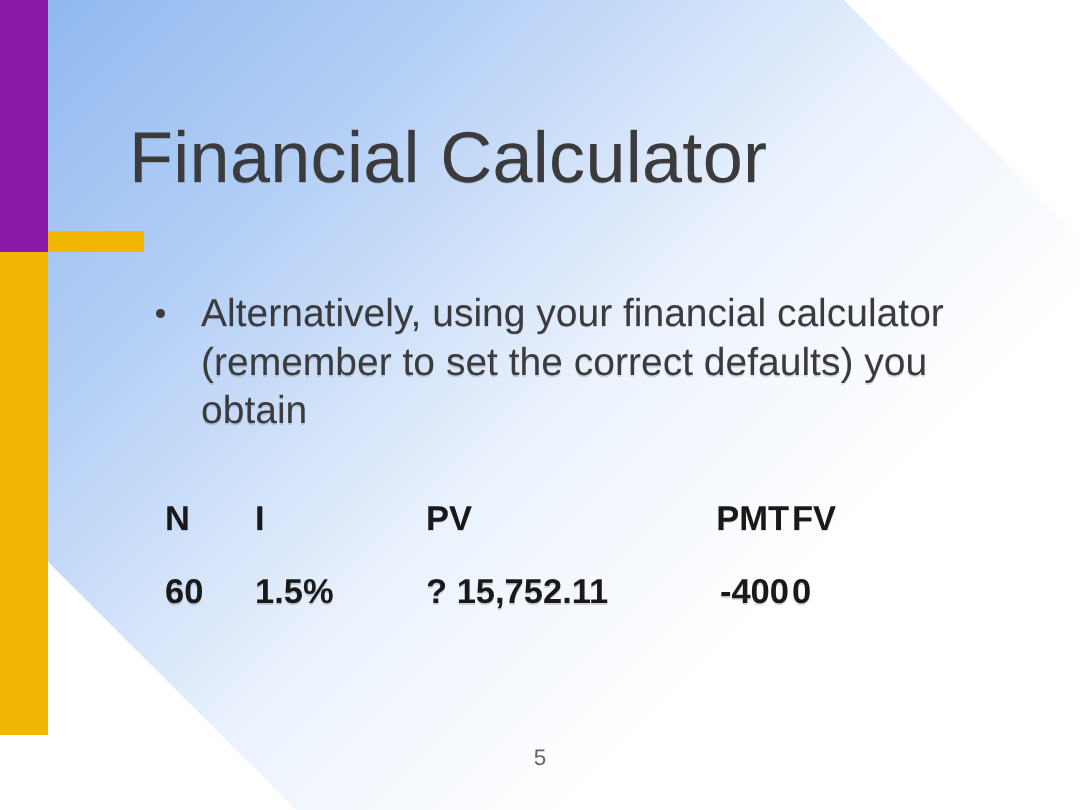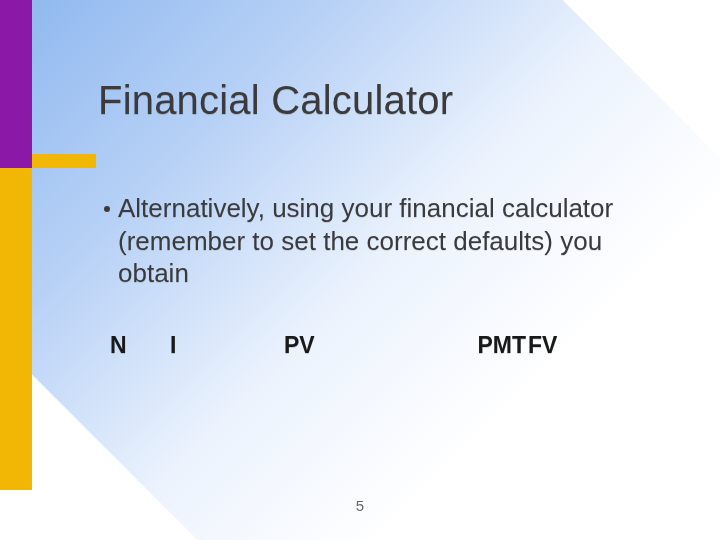--- a/index.html
+++ b/index.html
@@ -48,35 +48,34 @@
   }
   .slide {
     position: absolute;
     inset: 0;
     z-index: 2;
   }
   .title {
     position: absolute;
     top: 78px;
     left: 86px;
-    font-size: 40px;
+    font-size: 48px;
     color: #3b3b3d;
     font-weight: 400;
     text-shadow: 0 1px 0 rgba(0,0,0,0.15);
     letter-spacing: 0.2px;
-    margin-left: 12px;
   }
   .bullet-row {
     position: absolute;
     top: 192px;
     left: 104px;
     right: 60px;
     display: flex;
     align-items: flex-start;
-    gap: 8px;
+    gap: 24px;
   }
   .bullet-dot {
     width: 6px; height: 6px;
     background: #3b3b3d;
     border-radius: 50%;
     margin-top: 14px;
     flex-shrink: 0;
   }
   .bullet-text {
     font-size: 26px;
@@ -131,18 +130,25 @@
 
   <table class="calc-table">
     <tbody>
         <tr>
       <td class="col-n">N</td>
       <td class="col-i">I</td>
       <td class="col-pv">PV</td>
       <td class="col-pmt">PMT</td>
       <td class="col-fv">FV</td>
     </tr>
+    <tr>
+      <td class="col-n">60</td>
+      <td class="col-i">1.5%</td>
+      <td class="col-pv">? 15,752.11</td>
+      <td class="col-pmt">-400</td>
+      <td class="col-fv">0</td>
+    </tr>
   </tbody>
     </table>
 
   <div class="pagenum">5</div>
 
 </div>
 
 </body></html>

